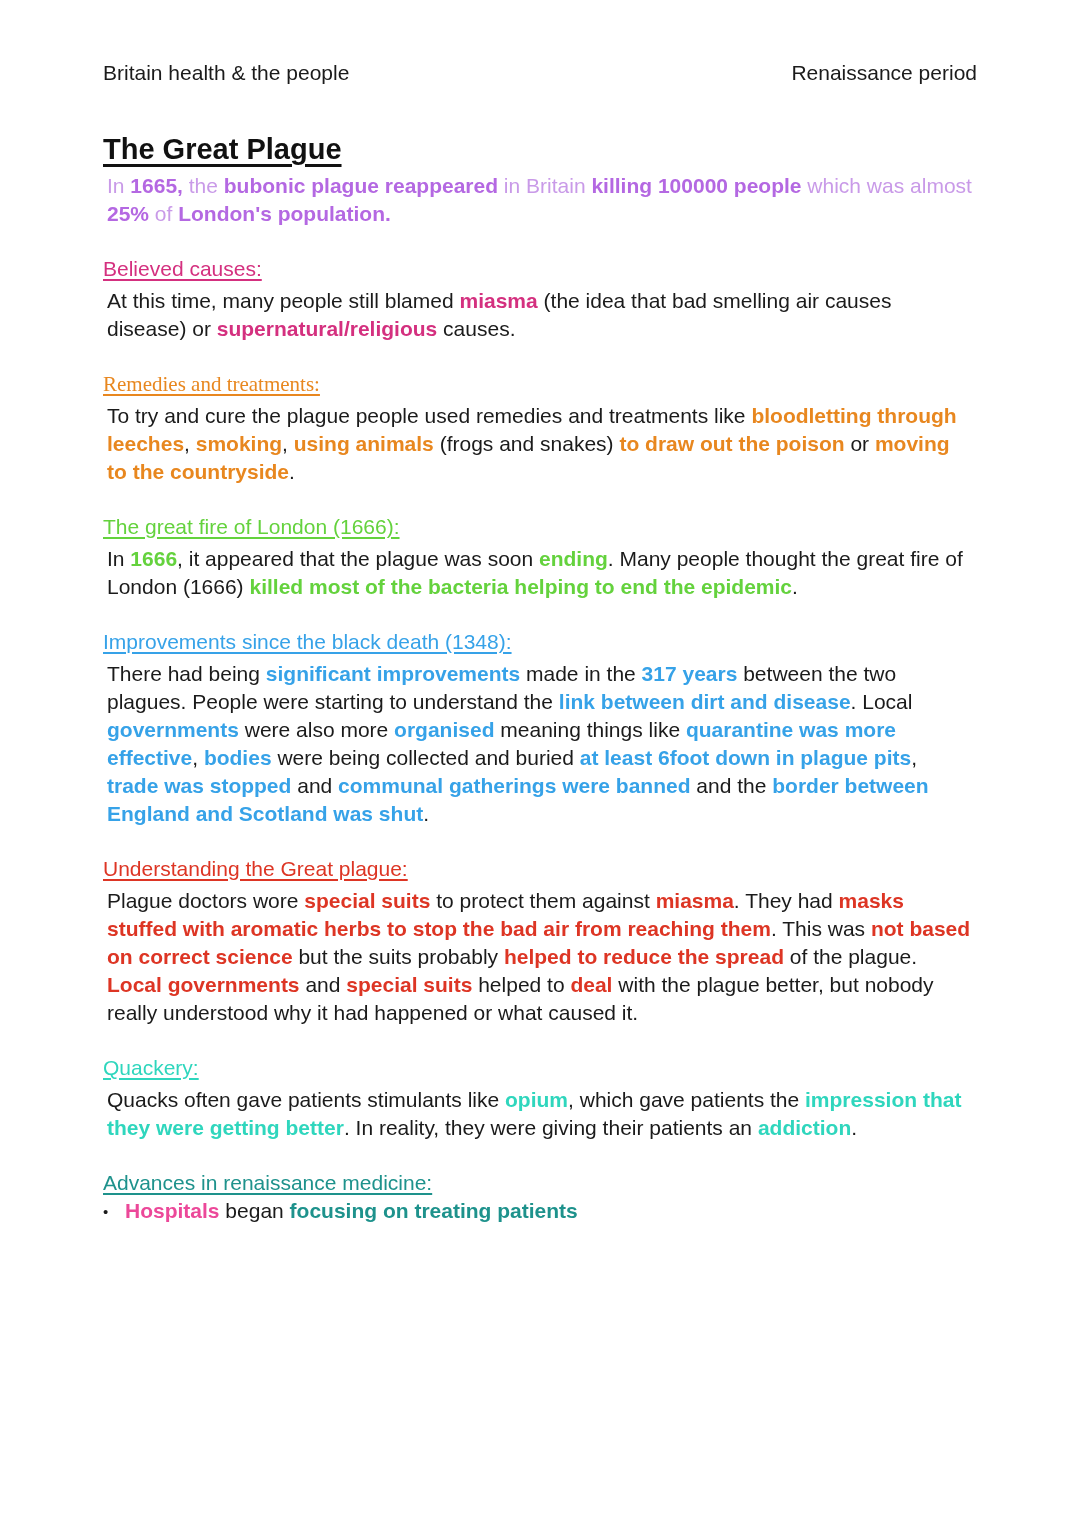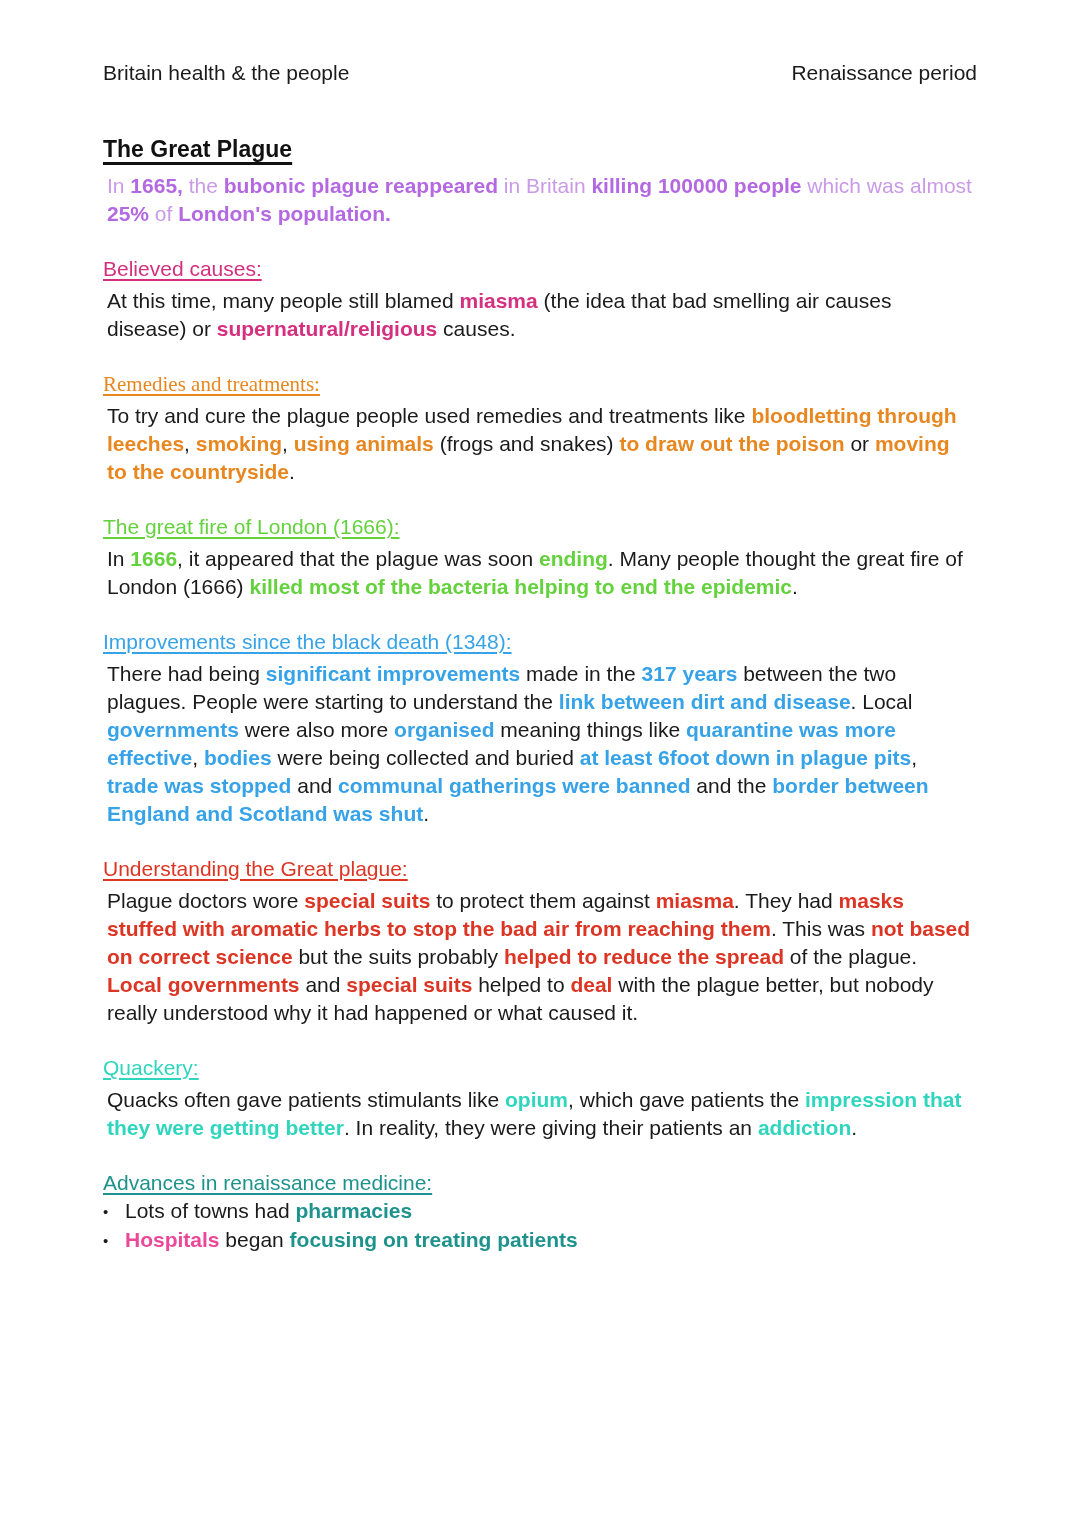--- a/index.html
+++ b/index.html
@@ -1,19 +1,19 @@
 <!DOCTYPE html>
 <html><head>
 <meta charset="utf-8">
 <style>
   html,body{margin:0;padding:0;background:#ffffff;}
   body{width:1080px;height:1527px;font-family:"Liberation Sans","DejaVu Sans",sans-serif;color:#1b1b1b;}
   .page{box-sizing:border-box;width:1080px;height:1527px;padding:60px 103px 40px 103px;background:#ffffff;}
   .doc-header{display:flex;justify-content:space-between;font-size:21px;line-height:26px;color:#1b1b1b;}
-  h1.doc-title{margin:44px 0 0 0;font-size:23px;line-height:38px;font-weight:bold;color:#111;
+  h1.doc-title{margin:44px 0 0 0;font-size:29px;line-height:38px;font-weight:bold;color:#111;
     text-decoration:underline;text-decoration-thickness:2.5px;text-underline-offset:5px;}
   .intro{margin-top:38px;}
   p.body-text{margin:4px;font-size:21px;line-height:28px;}
   section{margin-top:27px;}
   h2.section-heading{margin:0;font-size:21px;line-height:28px;font-weight:normal;
     text-decoration:underline;text-underline-offset:3px;}
   span.b{font-weight:bold;}
   ul.bullet-list{margin:0;padding:0;list-style:none;}
   ul.bullet-list li{font-size:21px;line-height:28px;}
   .bullet-dot{display:inline-block;width:22px;color:#1b1b1b;font-size:15px;vertical-align:1px;}
@@ -52,18 +52,17 @@
         <h2 class="section-heading" style="color: rgb(221, 53, 36);">Understanding the Great plague:</h2>
         <p class="body-text"><span style="color: rgb(27, 27, 27);">Plague doctors wore </span><span class="b" style="color: rgb(221, 53, 36);">special suits</span><span style="color: rgb(27, 27, 27);"> to protect them against </span><span class="b" style="color: rgb(221, 53, 36);">miasma</span><span style="color: rgb(27, 27, 27);">. They had </span><span class="b" style="color: rgb(221, 53, 36);">masks stuffed with aromatic herbs to stop the bad air from reaching them</span><span style="color: rgb(27, 27, 27);">. This was </span><span class="b" style="color: rgb(221, 53, 36);">not based on correct science</span><span style="color: rgb(27, 27, 27);"> but the suits probably </span><span class="b" style="color: rgb(221, 53, 36);">helped to reduce the spread</span><span style="color: rgb(27, 27, 27);"> of the plague. </span><span class="b" style="color: rgb(221, 53, 36);">Local governments</span><span style="color: rgb(27, 27, 27);"> and </span><span class="b" style="color: rgb(221, 53, 36);">special suits</span><span style="color: rgb(27, 27, 27);"> helped to </span><span class="b" style="color: rgb(221, 53, 36);">deal</span><span style="color: rgb(27, 27, 27);"> with the plague better, but nobody really understood why it had happened or what caused it.</span></p>
       </section>
       <section>
         <h2 class="section-heading" style="color: rgb(47, 214, 189);">Quackery:</h2>
         <p class="body-text"><span style="color: rgb(27, 27, 27);">Quacks often gave patients stimulants like </span><span class="b" style="color: rgb(47, 214, 189);">opium</span><span style="color: rgb(27, 27, 27);">, which gave patients the </span><span class="b" style="color: rgb(47, 214, 189);">impression that they were getting better</span><span style="color: rgb(27, 27, 27);">. In reality, they were giving their patients an </span><span class="b" style="color: rgb(47, 214, 189);">addiction</span><span style="color: rgb(27, 27, 27);">.</span></p>
       </section>
       <section>
         <h2 class="section-heading" style="color: rgb(30, 146, 140);">Advances in renaissance medicine:</h2>
         <ul class="bullet-list">
-          <li><span class="bullet-dot">•</span><span style="color: rgb(27, 27, 27);">Lots of towns had </span><span class="b" style="color: rgb(30, 146, 140);">pharmacies</span></li>
           <li><span class="bullet-dot">•</span><span class="b" style="color: #ec4899; text-align: center;">Hospitals</span><span style="color: rgb(27, 27, 27);"> began </span><span class="b" style="color: rgb(30, 146, 140);">focusing on treating patients</span></li>
         </ul>
       </section>
     </div>
 </div>
 
 </body></html>

